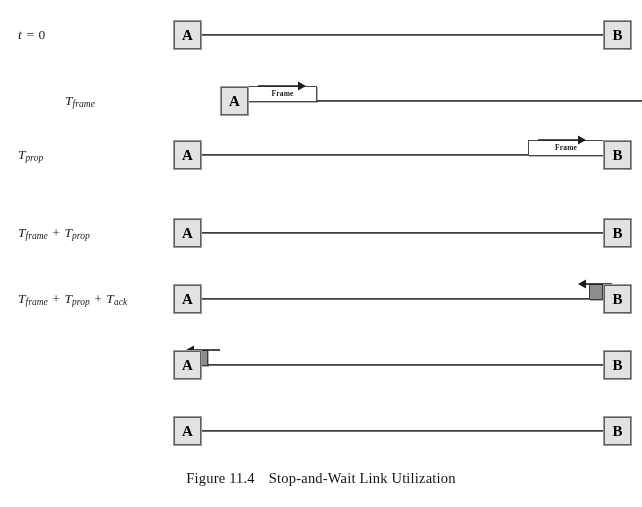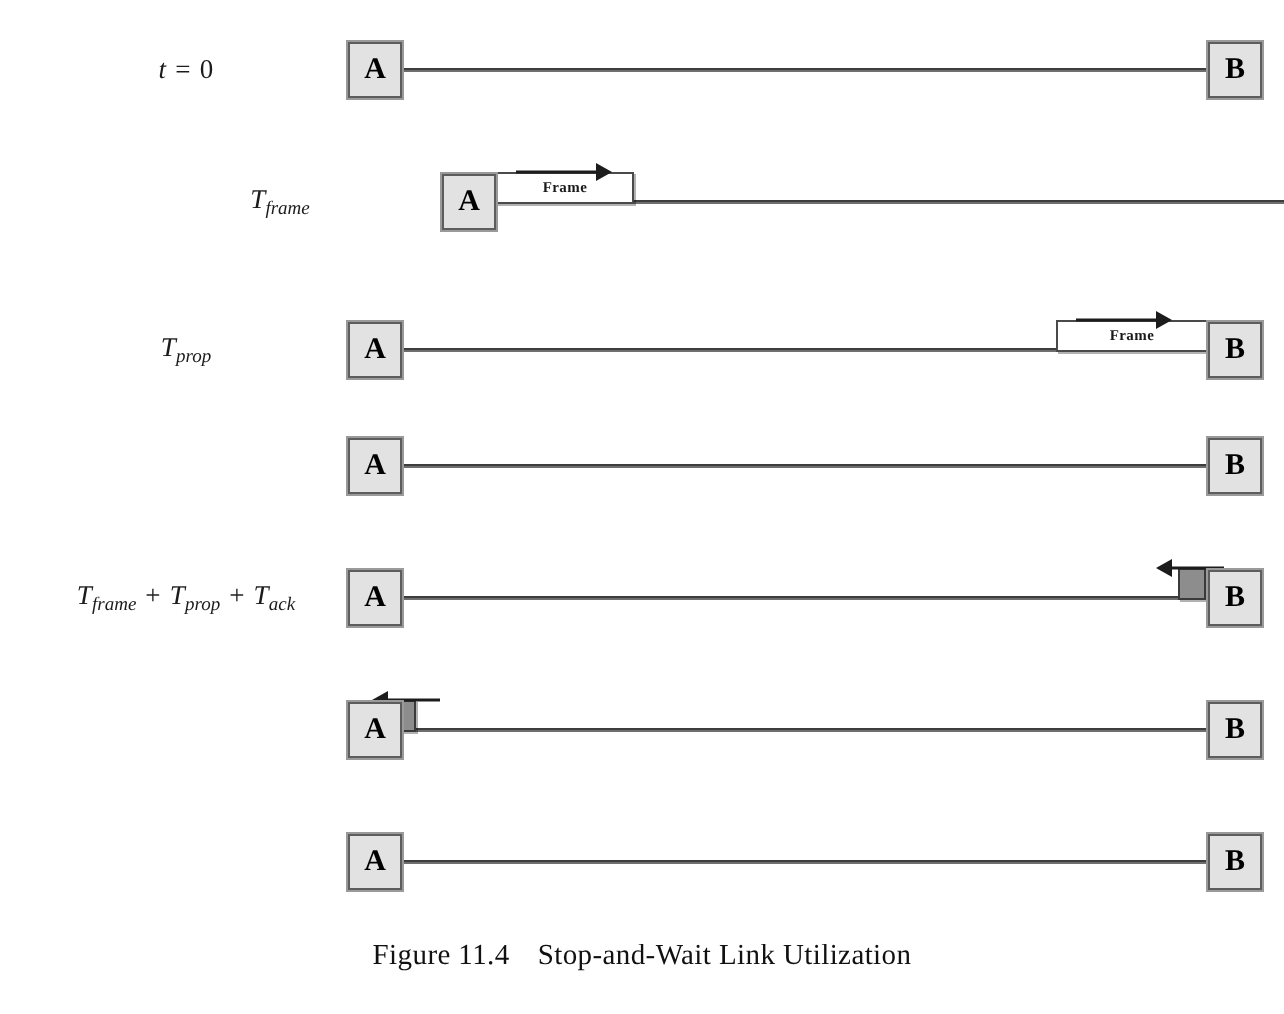--- a/index.html
+++ b/index.html
@@ -22,21 +22,20 @@
     width: 642px;
     height: 507px;
   }
 
   
   .row {
     position: absolute;
     left: 0;
     width: 642px;
     height: 70px;
-    text-align: center;
   }
 
   
   .time-label {
     position: absolute;
     left: 18px;
     top: 50%;
     transform: translateY(-50%);
     width: 150px;
     font-family: "Liberation Serif", serif;
@@ -182,40 +181,41 @@
             <polygon points="40,0.5 48,5 40,9.5" fill="#1c1c1c"></polygon>
           </svg>
         </div>
         <div class="station station-a">
           <span>A</span>
         </div>
         <div class="station station-b">
           <span>B</span>
         </div>
       </div>
-      <div class="row" style="top: 140px;">
+      <div class="row" style="top: 120px;">
         <div class="time-label">T<span class="sub">prop</span></div>
         <div class="link-line"></div>
         <div class="frame-box" style="left:528px;width:76px;">
           <span class="frame-text">Frame</span>
         </div>
         <div class="arrow" style="left:538px;top:15px;">
           <svg width="48" height="10" viewBox="0 0 48 10">
             <line x1="0" y1="5" x2="40" y2="5" stroke="#1c1c1c" stroke-width="1.6"></line>
             <polygon points="40,0.5 48,5 40,9.5" fill="#1c1c1c"></polygon>
           </svg>
         </div>
         <div class="station station-a">
           <span>A</span>
         </div>
         <div class="station station-b">
           <span>B</span>
         </div>
       </div>
       <div class="row" style="top: 198px;">
+        <div class="time-label">T<span class="sub">frame</span><span class="op">&nbsp;+&nbsp;</span>T<span class="sub">prop</span></div>
         <div class="link-line"></div>
         <div class="station station-a">
           <span>A</span>
         </div>
         <div class="station station-b">
           <span>B</span>
         </div>
       </div>
       <div class="row" style="top: 264px; text-decoration: underline;">
         <div class="time-label">T<span class="sub">frame</span><span class="op">&nbsp;+&nbsp;</span>T<span class="sub">prop</span><span class="op">&nbsp;+&nbsp;</span>T<span class="sub">ack</span></div>

